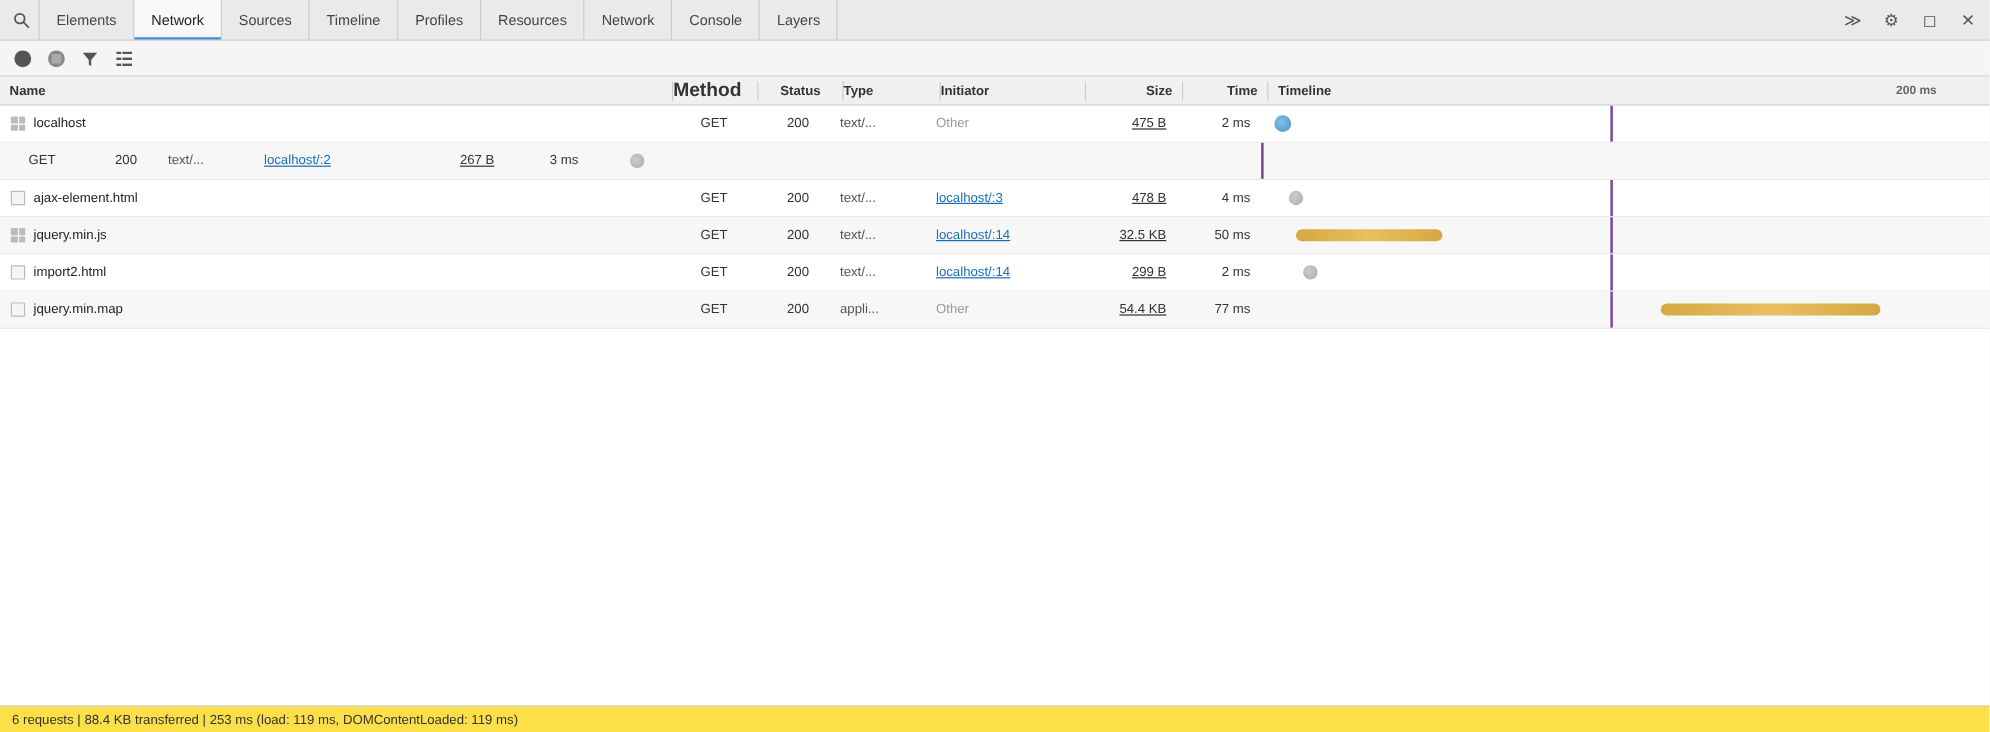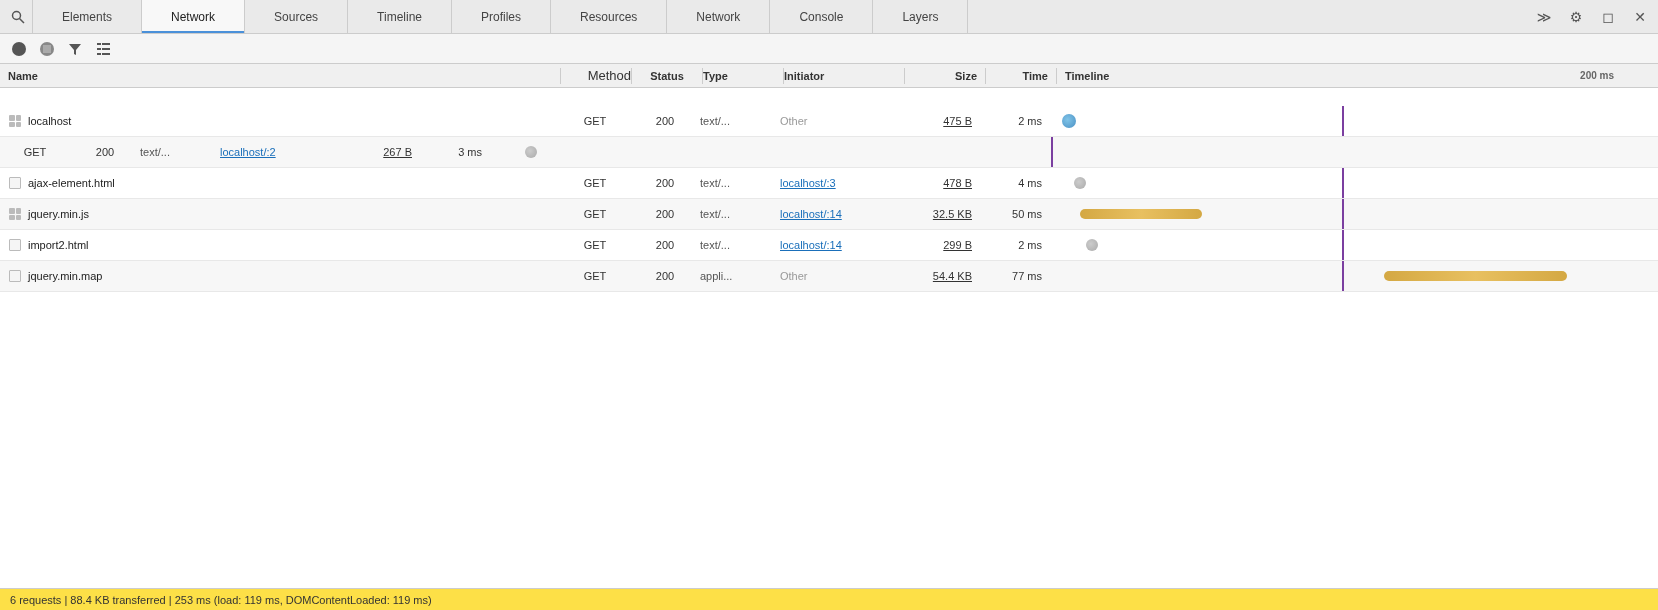--- a/index.html
+++ b/index.html
@@ -34,21 +34,21 @@
       cursor: pointer;
       border-radius: 3px;
     }
     .nav-tabs {
       display: flex;
       align-items: stretch;
       height: 100%;
       flex: 1;
     }
     .nav-tab {
-      padding: 0 29px;
+      padding: 0 14px;
       display: flex;
       align-items: center;
       cursor: pointer;
       font-size: 12px;
       font-weight: 500;
       color: #444;
       border-right: 1px solid #ccc;
       white-space: nowrap;
       position: relative;
     }
@@ -130,32 +130,31 @@
       background: #aaa;
     }
 
     
     .table-container {
       flex: 1;
       overflow: hidden;
       display: flex;
       flex-direction: column;
       background: #fff;
-      gap: 18px;
     }
     .table-header {
       display: flex;
       background: #f0f0f0;
       border-bottom: 1px solid #ccc;
       height: 24px;
       align-items: center;
       flex-shrink: 0;
     }
     .col-name { width: 560px; flex-shrink: 0; padding-left: 8px; font-weight: 600; font-size: 11px; color: #333; }
-    .col-method { width: 70px; flex-shrink: 0; font-weight: 400; font-size: 13px; color: #333; text-align: right; }
+    .col-method { width: 70px; flex-shrink: 0; font-weight: 700; font-size: 16px; color: #333; text-align: left; }
     .col-status { width: 70px; flex-shrink: 0; font-weight: 600; font-size: 11px; color: #333; text-align: center; }
     .col-type { width: 80px; flex-shrink: 0; font-weight: 600; font-size: 11px; color: #333; }
     .col-initiator { width: 120px; flex-shrink: 0; font-weight: 600; font-size: 11px; color: #333; }
     .col-size { width: 80px; flex-shrink: 0; font-weight: 600; font-size: 11px; color: #333; text-align: right; padding-right: 8px; }
     .col-time { width: 70px; flex-shrink: 0; font-weight: 600; font-size: 11px; color: #333; text-align: right; padding-right: 8px; }
     .col-timeline { flex: 1; font-weight: 600; font-size: 11px; color: #333; padding-left: 8px; }
 
     .table-body {
       flex: 1;
       overflow-y: auto;

